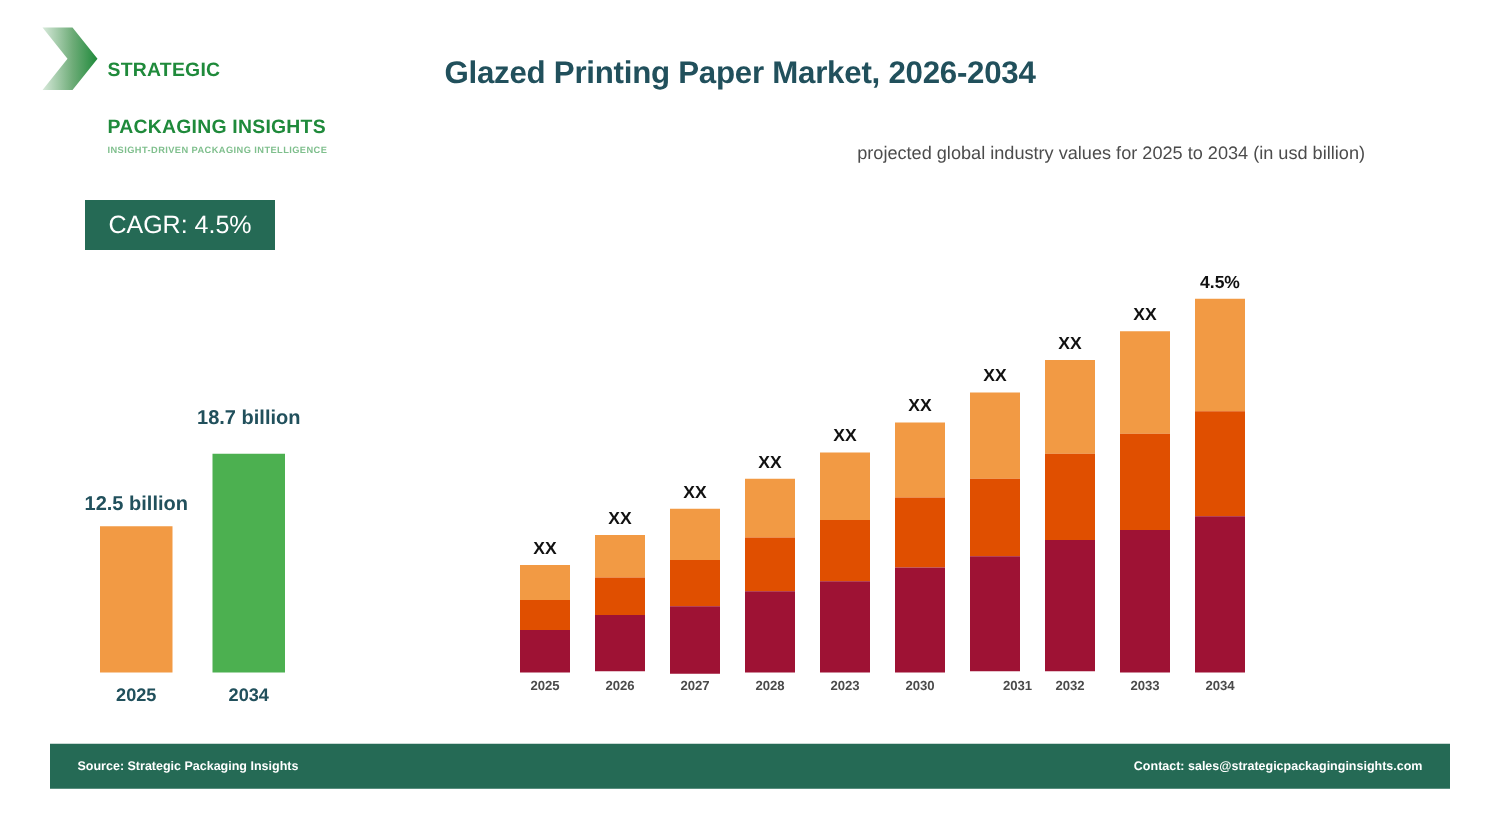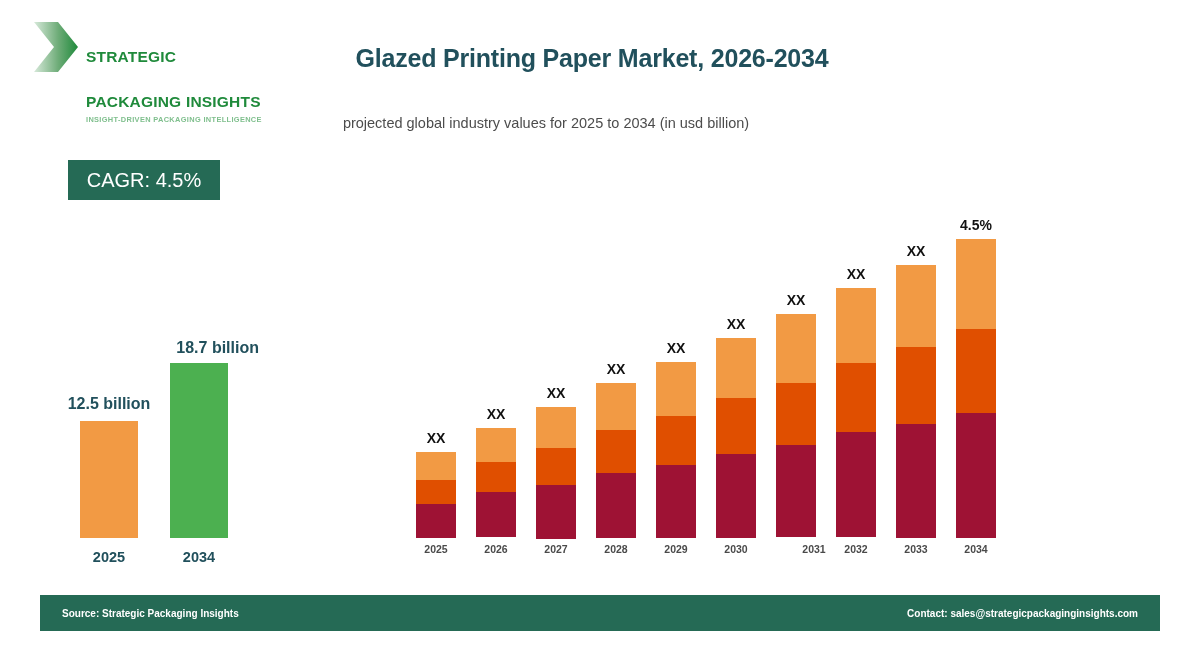--- a/index.html
+++ b/index.html
@@ -64,21 +64,21 @@
     font-size: 25px;
     font-weight: bold;
     color: #21505c;
     letter-spacing: -0.2px;
   }
   #chart-subtitle {
     position: absolute;
     left: 0;
     top: 115px;
     width: 1092px;
-    text-align: center;
+    text-align: right;
     font-size: 14.5px;
     color: #4c4c4c;
   }
 
   
   #cagr-badge {
     position: absolute;
     left: 68px;
     top: 160px;
     width: 152px;
@@ -202,21 +202,21 @@
 <div id="chart-title">Glazed Printing Paper Market, 2026-2034</div>
 <div id="chart-subtitle">projected global industry values for 2025 to 2034 (in usd billion)</div>
 
 <div id="cagr-badge">CAGR: 4.5%</div>
 
 <div id="compare-panel">
     <div class="cmp-bar" style="left: 80px; width: 58px; height: 117px; background: rgb(242, 154, 68);"></div>
     <div class="cmp-value" style="left: 49px; width: 120px; bottom: 237px;">12.5 billion</div>
     <div class="cmp-year" style="left: 69px; width: 80px;">2025</div>
     <div class="cmp-bar" style="left: 170px; width: 58px; height: 175px; background: rgb(76, 176, 80);"></div>
-    <div class="cmp-value" style="left: 139px; width: 120px; bottom: 293px; text-align: right;">18.7 billion</div>
+    <div class="cmp-value" style="left: 139px; width: 120px; bottom: 306px;">18.7 billion</div>
     <div class="cmp-year" style="left: 159px; width: 80px;">2034</div>
   </div>
 
 <div id="stacked-chart">
     <div class="stack-group" style="left: 16px; height: 86px;">
       <div class="stack-seg" style="height: 28px; background: rgb(242, 154, 68);"></div>
       <div class="stack-seg" style="height: 24px; background: rgb(224, 79, 0);"></div>
       <div class="stack-seg" style="height: 34px; background: rgb(158, 18, 52);"></div>
     </div>
     <div class="stack-label" style="left: 6px; bottom: 204px;">XX</div>
@@ -241,21 +241,21 @@
       <div class="stack-seg" style="height: 65px; background: rgb(158, 18, 52);"></div>
     </div>
     <div class="stack-label" style="left: 186px; bottom: 273px;">XX</div>
     <div class="stack-year" style="left: 186px;">2028</div>
     <div class="stack-group" style="left: 256px; height: 176px;">
       <div class="stack-seg" style="height: 54px; background: rgb(242, 154, 68);"></div>
       <div class="stack-seg" style="height: 49px; background: rgb(224, 79, 0);"></div>
       <div class="stack-seg" style="height: 73px; background: rgb(158, 18, 52);"></div>
     </div>
     <div class="stack-label" style="left: 246px; bottom: 294px;">XX</div>
-    <div class="stack-year" style="left: 246px;">2029</div>
+    <div class="stack-year" style="left: 246px;">2023</div>
     <div class="stack-group" style="left: 316px; height: 200px;">
       <div class="stack-seg" style="height: 60px; background: rgb(242, 154, 68);"></div>
       <div class="stack-seg" style="height: 56px; background: rgb(224, 79, 0);"></div>
       <div class="stack-seg" style="height: 84px; background: rgb(158, 18, 52);"></div>
     </div>
     <div class="stack-label" style="left: 306px; bottom: 318px;">XX</div>
     <div class="stack-year" style="left: 306px;">2030</div>
     <div class="stack-group" style="left: 376px; height: 224px;">
       <div class="stack-seg" style="height: 69px; background: rgb(242, 154, 68);"></div>
       <div class="stack-seg" style="height: 62px; background: rgb(224, 79, 0);"></div>

